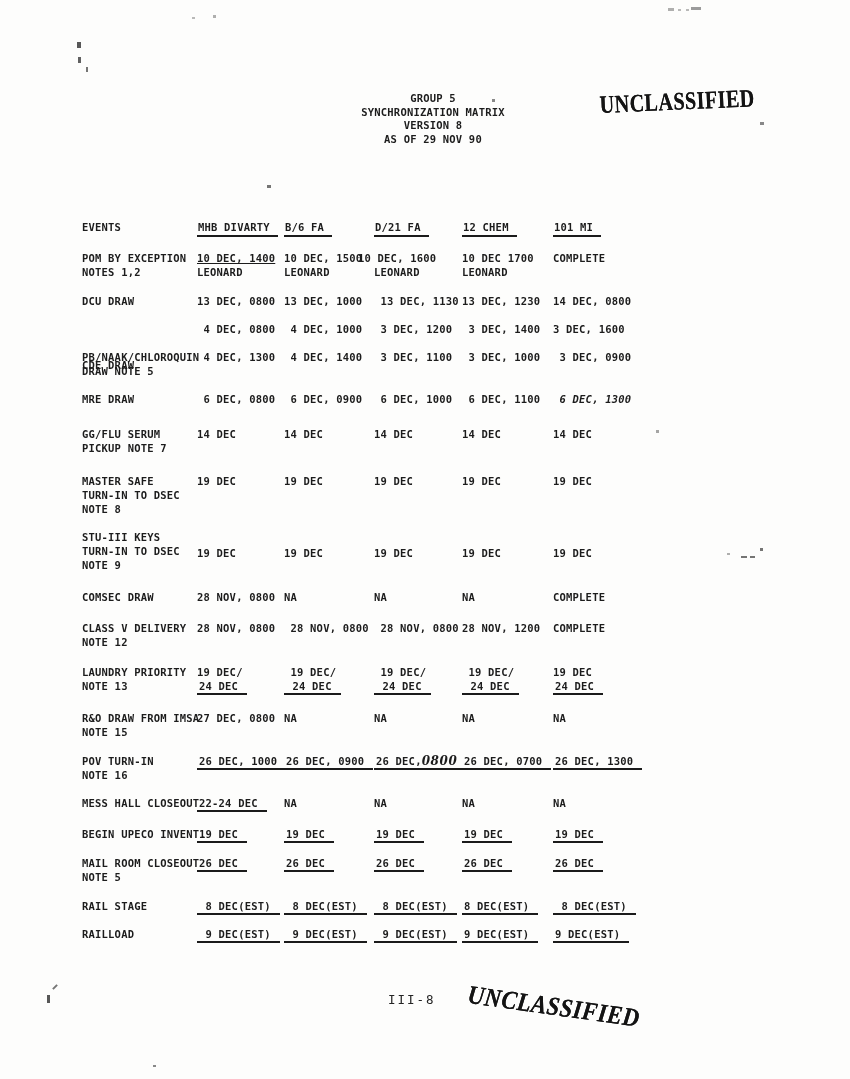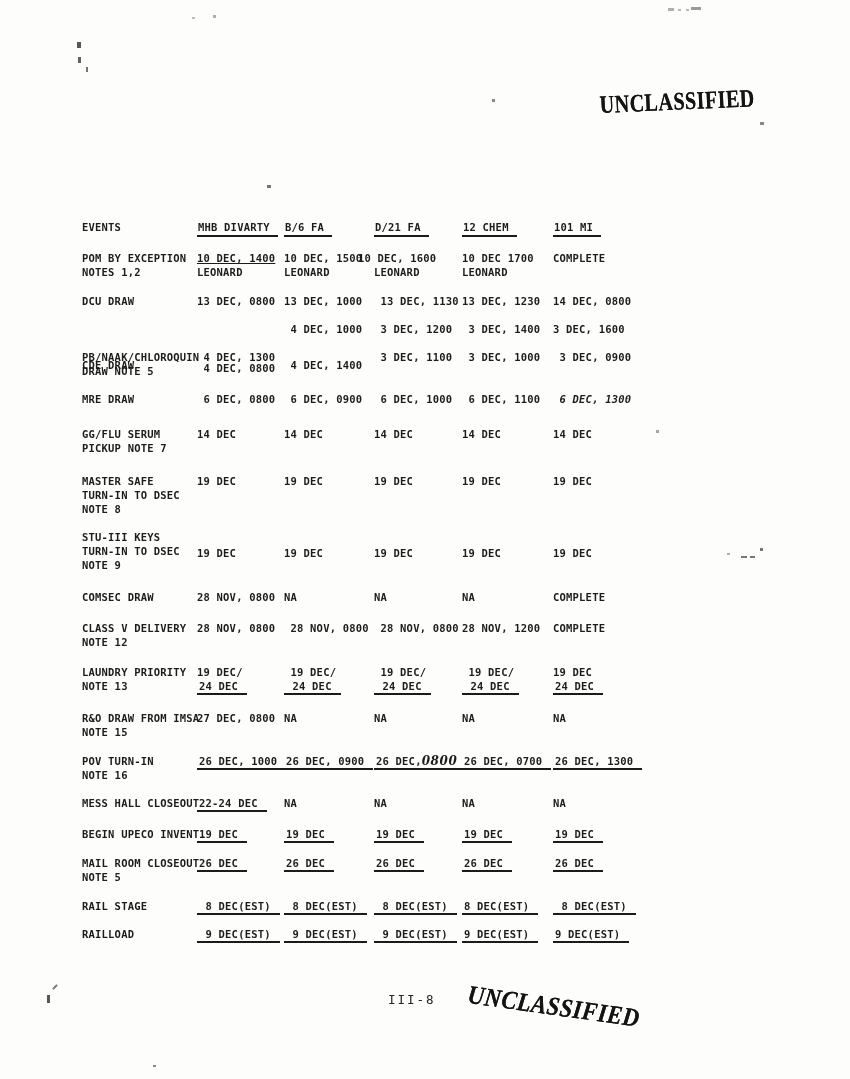--- a/index.html
+++ b/index.html
@@ -29,20 +29,26 @@
     font-size:12.5px;letter-spacing:2px;color:#242424;
   }
   .noise{position:absolute;background:#3a3a3a;}
 </style>
 </head>
 <body>
 
 <div id="doc">
   <div id="stampTop" class="stamp">UNCLASSIFIED</div>
 
+  <div id="title">
+    <div class="tl">GROUP 5</div>
+    <div class="tl">SYNCHRONIZATION MATRIX</div>
+    <div class="tl">VERSION 8</div>
+    <div class="tl">AS OF 29 NOV 90</div>
+  </div>
 
   <div id="table">
       <div class="t" style="left: 82px; top: 220px;">EVENTS</div>
       <div class="t" style="left: 197px; top: 220px;"><span class="uh">MHB DIVARTY</span></div>
       <div class="t" style="left: 284px; top: 220px;"><span class="uh">B/6 FA</span></div>
       <div class="t" style="left: 374px; top: 220px;"><span class="uh">D/21 FA</span></div>
       <div class="t" style="left: 462px; top: 220px;"><span class="uh">12 CHEM</span></div>
       <div class="t" style="left: 553px; top: 220px;"><span class="uh">101 MI</span></div>
       <div class="t" style="left: 82px; top: 251px;">POM BY EXCEPTION</div>
       <div class="t" style="left: 82px; top: 265px;">NOTES 1,2</div>
@@ -55,29 +61,29 @@
       <div class="t" style="left: 462px; top: 251px;">10 DEC 1700</div>
       <div class="t" style="left: 462px; top: 265px;">LEONARD</div>
       <div class="t" style="left: 553px; top: 251px;">COMPLETE</div>
       <div class="t" style="left: 82px; top: 294px;">DCU DRAW</div>
       <div class="t" style="left: 197px; top: 294px;">13 DEC, 0800</div>
       <div class="t" style="left: 284px; top: 294px;">13 DEC, 1000</div>
       <div class="t" style="left: 374px; top: 294px;"> 13 DEC, 1130</div>
       <div class="t" style="left: 462px; top: 294px;">13 DEC, 1230</div>
       <div class="t" style="left: 553px; top: 294px;">14 DEC, 0800</div>
       <div class="t" style="left: 82px; top: 322px; margin-top: 36px;">CDE DRAW</div>
-      <div class="t" style="left: 197px; top: 322px; margin-top: 39px;"> 4 DEC, 0800</div>
+      <div class="t" style="left: 197px; top: 322px;"> 4 DEC, 0800</div>
       <div class="t" style="left: 284px; top: 322px;"> 4 DEC, 1000</div>
       <div class="t" style="left: 374px; top: 322px;"> 3 DEC, 1200</div>
       <div class="t" style="left: 462px; top: 322px;"> 3 DEC, 1400</div>
       <div class="t" style="left: 553px; top: 322px;">3 DEC, 1600</div>
       <div class="t" style="left: 82px; top: 350px;">PB/NAAK/CHLOROQUIN</div>
       <div class="t" style="left: 82px; top: 364px;">DRAW NOTE 5</div>
       <div class="t" style="left: 197px; top: 350px;"> 4 DEC, 1300</div>
-      <div class="t" style="left: 284px; top: 350px; margin-top: 8px;"> 4 DEC, 1400</div>
+      <div class="t" style="left: 284px; top: 350px;"> 4 DEC, 1400</div>
       <div class="t" style="left: 374px; top: 350px;"> 3 DEC, 1100</div>
       <div class="t" style="left: 462px; top: 350px;"> 3 DEC, 1000</div>
       <div class="t" style="left: 553px; top: 350px;"> 3 DEC, 0900</div>
       <div class="t" style="left: 82px; top: 392px;">MRE DRAW</div>
       <div class="t" style="left: 197px; top: 392px;"> 6 DEC, 0800</div>
       <div class="t" style="left: 284px; top: 392px;"> 6 DEC, 0900</div>
       <div class="t" style="left: 374px; top: 392px;"> 6 DEC, 1000</div>
       <div class="t" style="left: 462px; top: 392px;"> 6 DEC, 1100</div>
       <div class="t" style="left: 553px; top: 392px; font-style: italic;"> 6 DEC, 1300</div>
       <div class="t" style="left: 82px; top: 427px;">GG/FLU SERUM</div>

